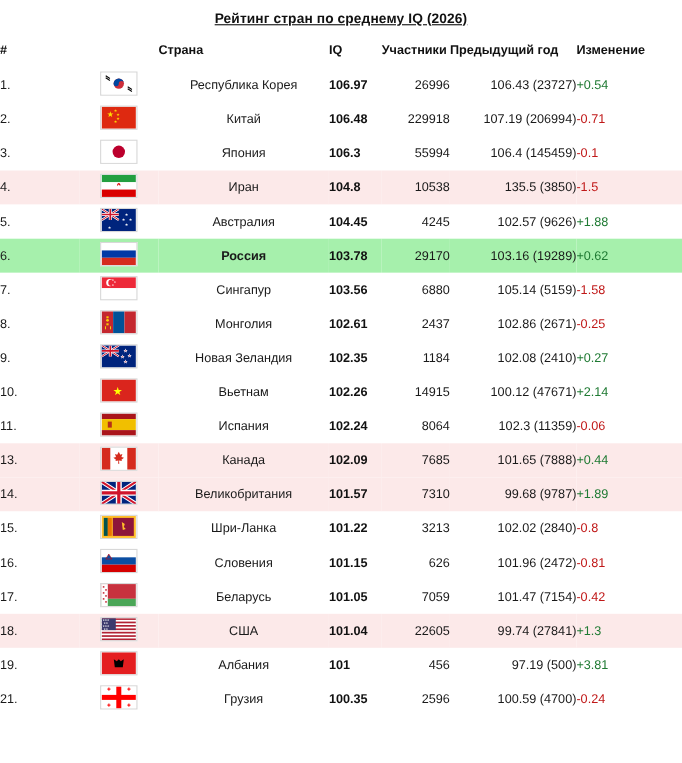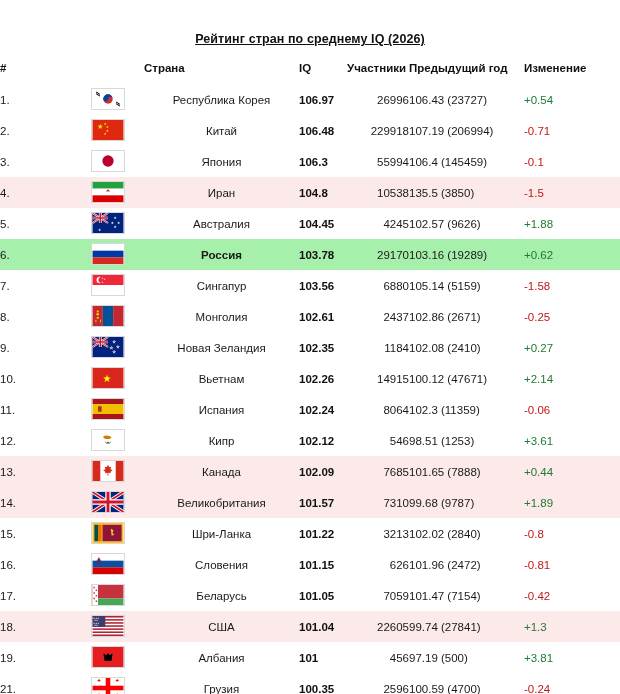--- a/index.html
+++ b/index.html
@@ -17,21 +17,21 @@
   .page {
     width: 620px;
     box-sizing: border-box;
     padding: 0;
   }
   .title {
     text-align: center;
     font-size: 12.5px;
     font-weight: bold;
     color: #111;
-    padding: 32px 0 12px 0;
+    padding: 10px 0 12px 0;
     text-decoration: underline;
     letter-spacing: 0.1px;
   }
   table.rank {
     width: 100%;
     border-collapse: collapse;
     table-layout: fixed;
   }
   table.rank th {
     font-size: 11.5px;
@@ -63,21 +63,21 @@
   th.h-iq   { text-align: left; }
   th.h-part { text-align: left; }
   th.h-prev { text-align: left; }
   th.h-chg  { text-align: left; }
 
   td.t-rank { text-align: left; padding-left: 22px; color: #1a1a1a; }
   td.t-flag { text-align: center; }
   td.t-name { text-align: center; color: #1a1a1a; }
   td.t-iq   { text-align: left; font-weight: bold; color: #111; }
   td.t-part { text-align: right; color: #1a1a1a; }
-  td.t-prev { text-align: left; color: #1a1a1a; margin-left: 32px; }
+  td.t-prev { text-align: right; color: #1a1a1a; margin-left: 32px; }
   td.t-chg  { text-align: left; font-weight: normal; }
 
   tr.row-normal { background: #ffffff; }
   tr.row-pink   { background: #fce9e9; }
   tr.row-green  { background: #a6f0ac; }
   tr.row-green td.t-name { font-weight: bold; }
 
   .chg-pos { color: #1f7a33; }
   .chg-neg { color: #c01818; }
 
@@ -306,33 +306,20 @@
                 <rect width="34" height="11" y="5.5" fill="#f1bf00"></rect>
                 <rect width="34" height="5.5" y="16.5" fill="#aa151b"></rect>
                 <rect x="6" y="8" width="4" height="6" fill="#aa151b" opacity="0.85"></rect>
               </svg></span></td>
           <td class="t-name">Испания</td>
           <td class="t-iq">102.24</td>
           <td class="t-part">8064</td>
           <td class="t-prev">102.3 (11359)</td>
           <td class="t-chg chg-neg">-0.06</td>
         </tr>
-        <tr class="row-normal">
-          <td class="t-rank">12.</td>
-          <td class="t-flag"><span class="flagwrap"><svg viewBox="0 0 34 22">
-                <rect width="34" height="22" fill="#fff"></rect>
-                <path d="M12 7c3-1.6 7-1 9 1.5-2 1.6-6 2.4-9 0z" fill="#d57800"></path>
-                <path d="M14 13l2 2 1-2 1 2 2-2" stroke="#435125" stroke-width="1" fill="none"></path>
-              </svg></span></td>
-          <td class="t-name">Кипр</td>
-          <td class="t-iq">102.12</td>
-          <td class="t-part">546</td>
-          <td class="t-prev">98.51 (1253)</td>
-          <td class="t-chg chg-pos">+3.61</td>
-        </tr>
         <tr class="row-pink">
           <td class="t-rank">13.</td>
           <td class="t-flag"><span class="flagwrap"><svg viewBox="0 0 34 22">
                 <rect width="34" height="22" fill="#fff"></rect>
                 <rect width="8.5" height="22" x="0" fill="#d52b1e"></rect>
                 <rect width="8.5" height="22" x="25.5" fill="#d52b1e"></rect>
                 <path d="M17 4l1.4 3 2.2-.8-1 3.2 2.6.6-2.6 2 .6 1.4-3-0.6.3 3.2h-1.2l.3-3.2-3 .6.6-1.4-2.6-2 2.6-.6-1-3.2 2.2.8z" fill="#d52b1e"></path>
               </svg></span></td>
           <td class="t-name">Канада</td>
           <td class="t-iq">102.09</td>

